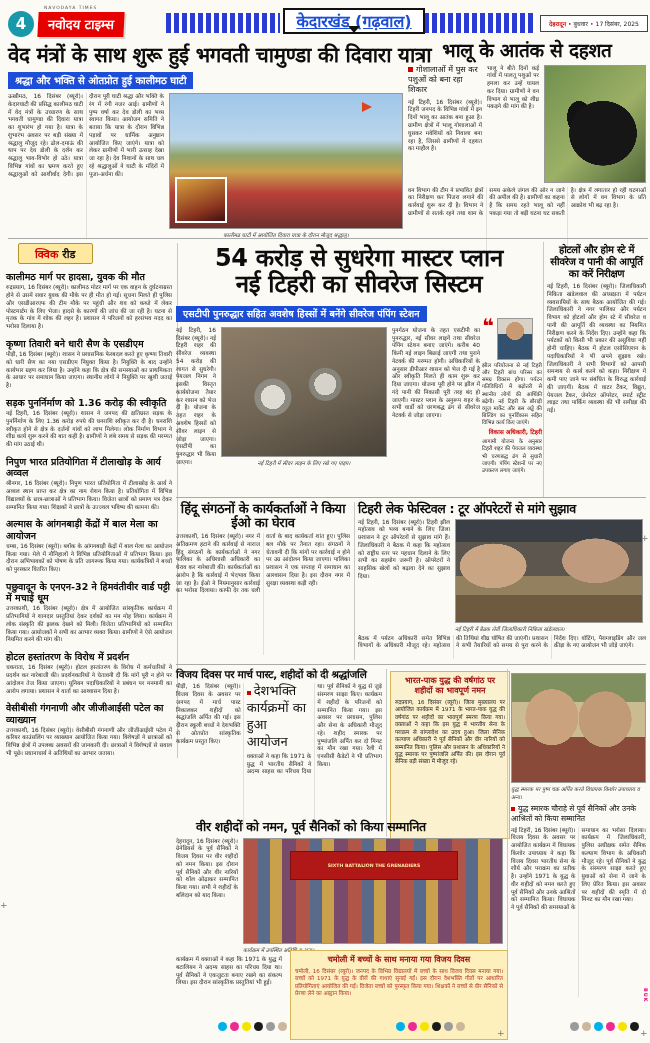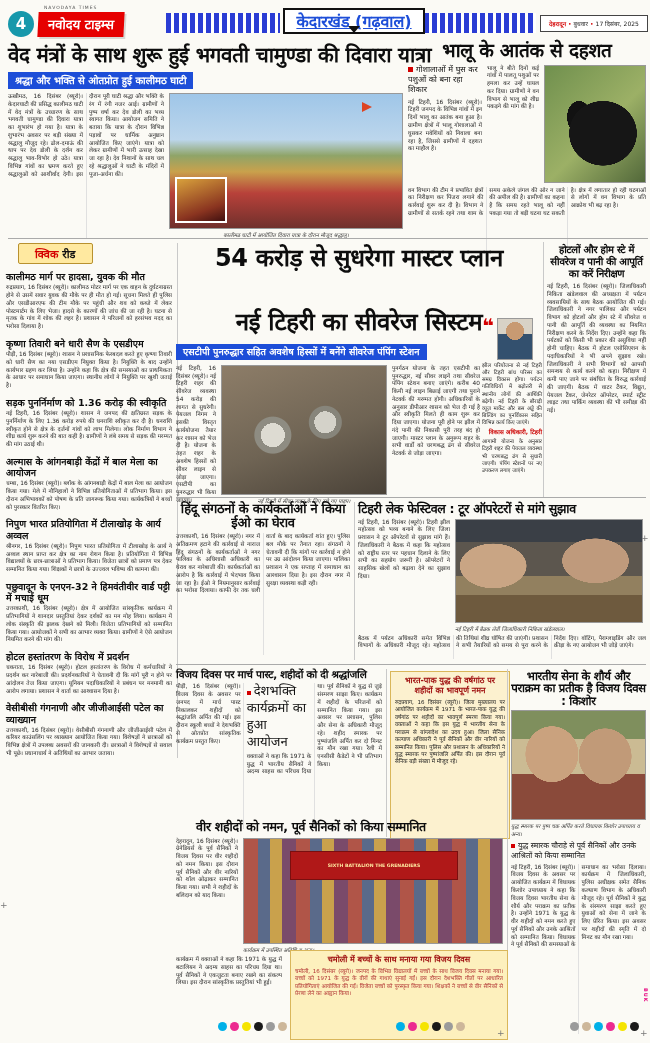--- a/index.html
+++ b/index.html
@@ -161,45 +161,45 @@
     </div>
     <div class="qr-item">
       <h3>कृष्णा तिवारी बने धारी सैण के एसडीएम</h3>
       <p class="body">पौड़ी, 16 दिसंबर (ब्यूरो)। शासन ने प्रशासनिक फेरबदल करते हुए कृष्णा तिवारी को धारी सैण का नया एसडीएम नियुक्त किया है। नियुक्ति के बाद उन्होंने कार्यभार ग्रहण कर लिया है। उन्होंने कहा कि क्षेत्र की समस्याओं का प्राथमिकता के आधार पर समाधान किया जाएगा। स्थानीय लोगों ने नियुक्ति पर खुशी जताई है।</p>
     </div>
     <div class="qr-item">
       <h3>सड़क पुनर्निर्माण को 1.36 करोड़ की स्वीकृति</h3>
       <p class="body">नई टिहरी, 16 दिसंबर (ब्यूरो)। शासन ने जनपद की क्षतिग्रस्त सड़क के पुनर्निर्माण के लिए 1.36 करोड़ रुपये की धनराशि स्वीकृत कर दी है। धनराशि स्वीकृत होने से क्षेत्र के दर्जनों गांवों को लाभ मिलेगा। लोक निर्माण विभाग ने शीघ्र कार्य शुरू करने की बात कही है। ग्रामीणों ने लंबे समय से सड़क की मरम्मत की मांग उठाई थी।</p>
     </div>
     <div class="qr-item">
+      <h3>निपुण भारत प्रतियोगिता में टीलाखोड़ के आर्य अव्वल</h3>
+      <p class="body">श्रीनगर, 16 दिसंबर (ब्यूरो)। निपुण भारत प्रतियोगिता में टीलाखोड़ के आर्य ने अव्वल स्थान प्राप्त कर क्षेत्र का नाम रोशन किया है। प्रतियोगिता में विभिन्न विद्यालयों के छात्र-छात्राओं ने प्रतिभाग किया। विजेता छात्रों को प्रमाण पत्र देकर सम्मानित किया गया। शिक्षकों ने छात्रों के उज्ज्वल भविष्य की कामना की।</p>
+    </div>
+    <div class="qr-item">
       <h3>अल्मास के आंगनबाड़ी केंद्रों में बाल मेला का आयोजन</h3>
       <p class="body">चम्बा, 16 दिसंबर (ब्यूरो)। ब्लॉक के आंगनबाड़ी केंद्रों में बाल मेला का आयोजन किया गया। मेले में नौनिहालों ने विभिन्न प्रतियोगिताओं में प्रतिभाग किया। इस दौरान अभिभावकों को पोषण के प्रति जागरूक किया गया। कार्यकत्रियों ने बच्चों को पुरस्कार वितरित किए।</p>
-    </div>
-    <div class="qr-item">
-      <h3>निपुण भारत प्रतियोगिता में टीलाखोड़ के आर्य अव्वल</h3>
-      <p class="body">श्रीनगर, 16 दिसंबर (ब्यूरो)। निपुण भारत प्रतियोगिता में टीलाखोड़ के आर्य ने अव्वल स्थान प्राप्त कर क्षेत्र का नाम रोशन किया है। प्रतियोगिता में विभिन्न विद्यालयों के छात्र-छात्राओं ने प्रतिभाग किया। विजेता छात्रों को प्रमाण पत्र देकर सम्मानित किया गया। शिक्षकों ने छात्रों के उज्ज्वल भविष्य की कामना की।</p>
     </div>
     <div class="qr-item">
       <h3>पछुवादून के एनएन-32 ने हिमवंतीवीर वार्ड पट्टी में मचाई धूम</h3>
       <p class="body">उत्तरकाशी, 16 दिसंबर (ब्यूरो)। क्षेत्र में आयोजित सांस्कृतिक कार्यक्रम में प्रतिभागियों ने शानदार प्रस्तुतियां देकर दर्शकों का मन मोह लिया। कार्यक्रम में लोक संस्कृति की झलक देखने को मिली। विजेता प्रतिभागियों को सम्मानित किया गया। आयोजकों ने सभी का आभार व्यक्त किया। ग्रामीणों ने ऐसे आयोजन नियमित करने की मांग की।</p>
     </div>
     <div class="qr-item">
       <h3>होटल हस्तांतरण के विरोध में प्रदर्शन</h3>
       <p class="body">चकराता, 16 दिसंबर (ब्यूरो)। होटल हस्तांतरण के विरोध में कर्मचारियों ने प्रदर्शन कर नारेबाजी की। प्रदर्शनकारियों ने चेतावनी दी कि मांगें पूरी न होने पर आंदोलन तेज किया जाएगा। यूनियन पदाधिकारियों ने प्रबंधन पर मनमानी का आरोप लगाया। प्रशासन ने वार्ता का आश्वासन दिया है।</p>
     </div>
     <div class="qr-item">
       <h3>वेसीबीसी गंगनाणी और जीजीआईसी पटेल का व्याख्यान</h3>
       <p class="body">उत्तरकाशी, 16 दिसंबर (ब्यूरो)। वेसीबीसी गंगनाणी और जीजीआईसी पटेल में करियर काउंसलिंग पर व्याख्यान आयोजित किया गया। विशेषज्ञों ने छात्राओं को विभिन्न क्षेत्रों में उपलब्ध अवसरों की जानकारी दी। छात्राओं ने विशेषज्ञों से सवाल भी पूछे। प्रधानाचार्य ने अतिथियों का आभार जताया।</p>
     </div>
   </div>
 
   <div class="abs" style="left:176px;top:246px;width:366px;">
     <h1 class="hl" style="font-size:24px;text-align:center;">
       <span style="display:block;">54 करोड़ से सुधरेगा मास्टर प्लान</span>
-      <span style="display:block;margin-top:38px;">नई टिहरी का सीवरेज सिस्टम</span>
+      <span style="display:block;">नई टिहरी का सीवरेज सिस्टम</span>
     </h1>
     <div style="margin-top:4px;">
       <span class="redstrip" style="font-size:9.5px;">एसटीपी पुनरुद्धार सहित अवशेष हिस्सों में बनेंगे सीवरेज पंपिंग स्टेशन</span>
     </div>
     <div style="display:flex;gap:5px;margin-top:5px;">
       <p class="body" style="width:40px;">नई टिहरी, 16 दिसंबर (ब्यूरो)। नई टिहरी शहर की सीवरेज व्यवस्था 54 करोड़ की लागत से सुधरेगी। पेयजल निगम ने इसकी विस्तृत कार्ययोजना तैयार कर शासन को भेज दी है। योजना के तहत शहर के अवशेष हिस्सों को सीवर लाइन से जोड़ा जाएगा। एसटीपी का पुनरुद्धार भी किया जाएगा।</p>
       <div style="width:166px;">
         <div class="photo ph-pipes" style="width:164px;height:128px;"></div>
         <div class="caption" style="text-align:center;">नई टिहरी में सीवर लाइन के लिए रखे गए पाइप।</div>
       </div>
@@ -256,21 +256,20 @@
   </div>
 
   <div class="vrule" style="left:386px;top:669px;height:168px;"></div>
   <div class="abs ybox" style="left:390px;top:671px;width:110px;height:158px;">
     <h3>भारत-पाक युद्ध की वर्षगांठ पर शहीदों का भावपूर्ण नमन</h3>
     <p>रुद्रप्रयाग, 16 दिसंबर (ब्यूरो)। जिला मुख्यालय पर आयोजित कार्यक्रम में 1971 के भारत-पाक युद्ध की वर्षगांठ पर शहीदों का भावपूर्ण स्मरण किया गया। वक्ताओं ने कहा कि इस युद्ध में भारतीय सेना के पराक्रम से बांग्लादेश का उदय हुआ। जिला सैनिक कल्याण अधिकारी ने पूर्व सैनिकों और वीर नारियों को सम्मानित किया। पुलिस और प्रशासन के अधिकारियों ने युद्ध स्मारक पर पुष्पांजलि अर्पित की। इस दौरान पूर्व सैनिक बड़ी संख्या में मौजूद रहे।</p>
   </div>
 
   <div class="vrule" style="left:507px;top:669px;height:370px;"></div>
   <div class="abs" style="left:511px;top:670px;width:135px;">
-    <h1 class="hl" style="font-size:11.5px;text-align:center;">भारतीय सेना के शौर्य और पराक्रम का प्रतीक है विजय दिवस : किशोर</h1>
     <div class="photo ph-army" style="width:133px;height:108px;margin-top:3px;"></div>
     <div class="caption">युद्ध स्मारक पर पुष्प चक्र अर्पित करते विधायक किशोर उपाध्याय व अन्य।</div>
     <div class="subbold" style="font-size:7.5px;margin-top:3px;">
       <span class="bullet" style="width:4px;height:4px;"></span><span>युद्ध स्मारक चौराहे से पूर्व सैनिकों और उनके आश्रितों को किया सम्मानित</span>
     </div>
     <div class="body cols2" style="margin-top:3px;height:170px;overflow:hidden;">नई टिहरी, 16 दिसंबर (ब्यूरो)। विजय दिवस के अवसर पर आयोजित कार्यक्रम में विधायक किशोर उपाध्याय ने कहा कि विजय दिवस भारतीय सेना के शौर्य और पराक्रम का प्रतीक है। उन्होंने 1971 के युद्ध के वीर शहीदों को नमन करते हुए पूर्व सैनिकों और उनके आश्रितों को सम्मानित किया। विधायक ने पूर्व सैनिकों की समस्याओं के समाधान का भरोसा दिलाया। कार्यक्रम में जिलाधिकारी, पुलिस अधीक्षक समेत सैनिक कल्याण विभाग के अधिकारी मौजूद रहे। पूर्व सैनिकों ने युद्ध के संस्मरण साझा करते हुए युवाओं को सेना में जाने के लिए प्रेरित किया। इस अवसर पर शहीदों की स्मृति में दो मिनट का मौन रखा गया।</div>
   </div>
 
   <div class="abs" style="left:176px;top:820px;width:330px;">
     <h1 class="hl" style="font-size:12.5px;white-space:nowrap;margin-left:20px;">वीर शहीदों को नमन, पूर्व सैनिकों को किया सम्मानित</h1>

